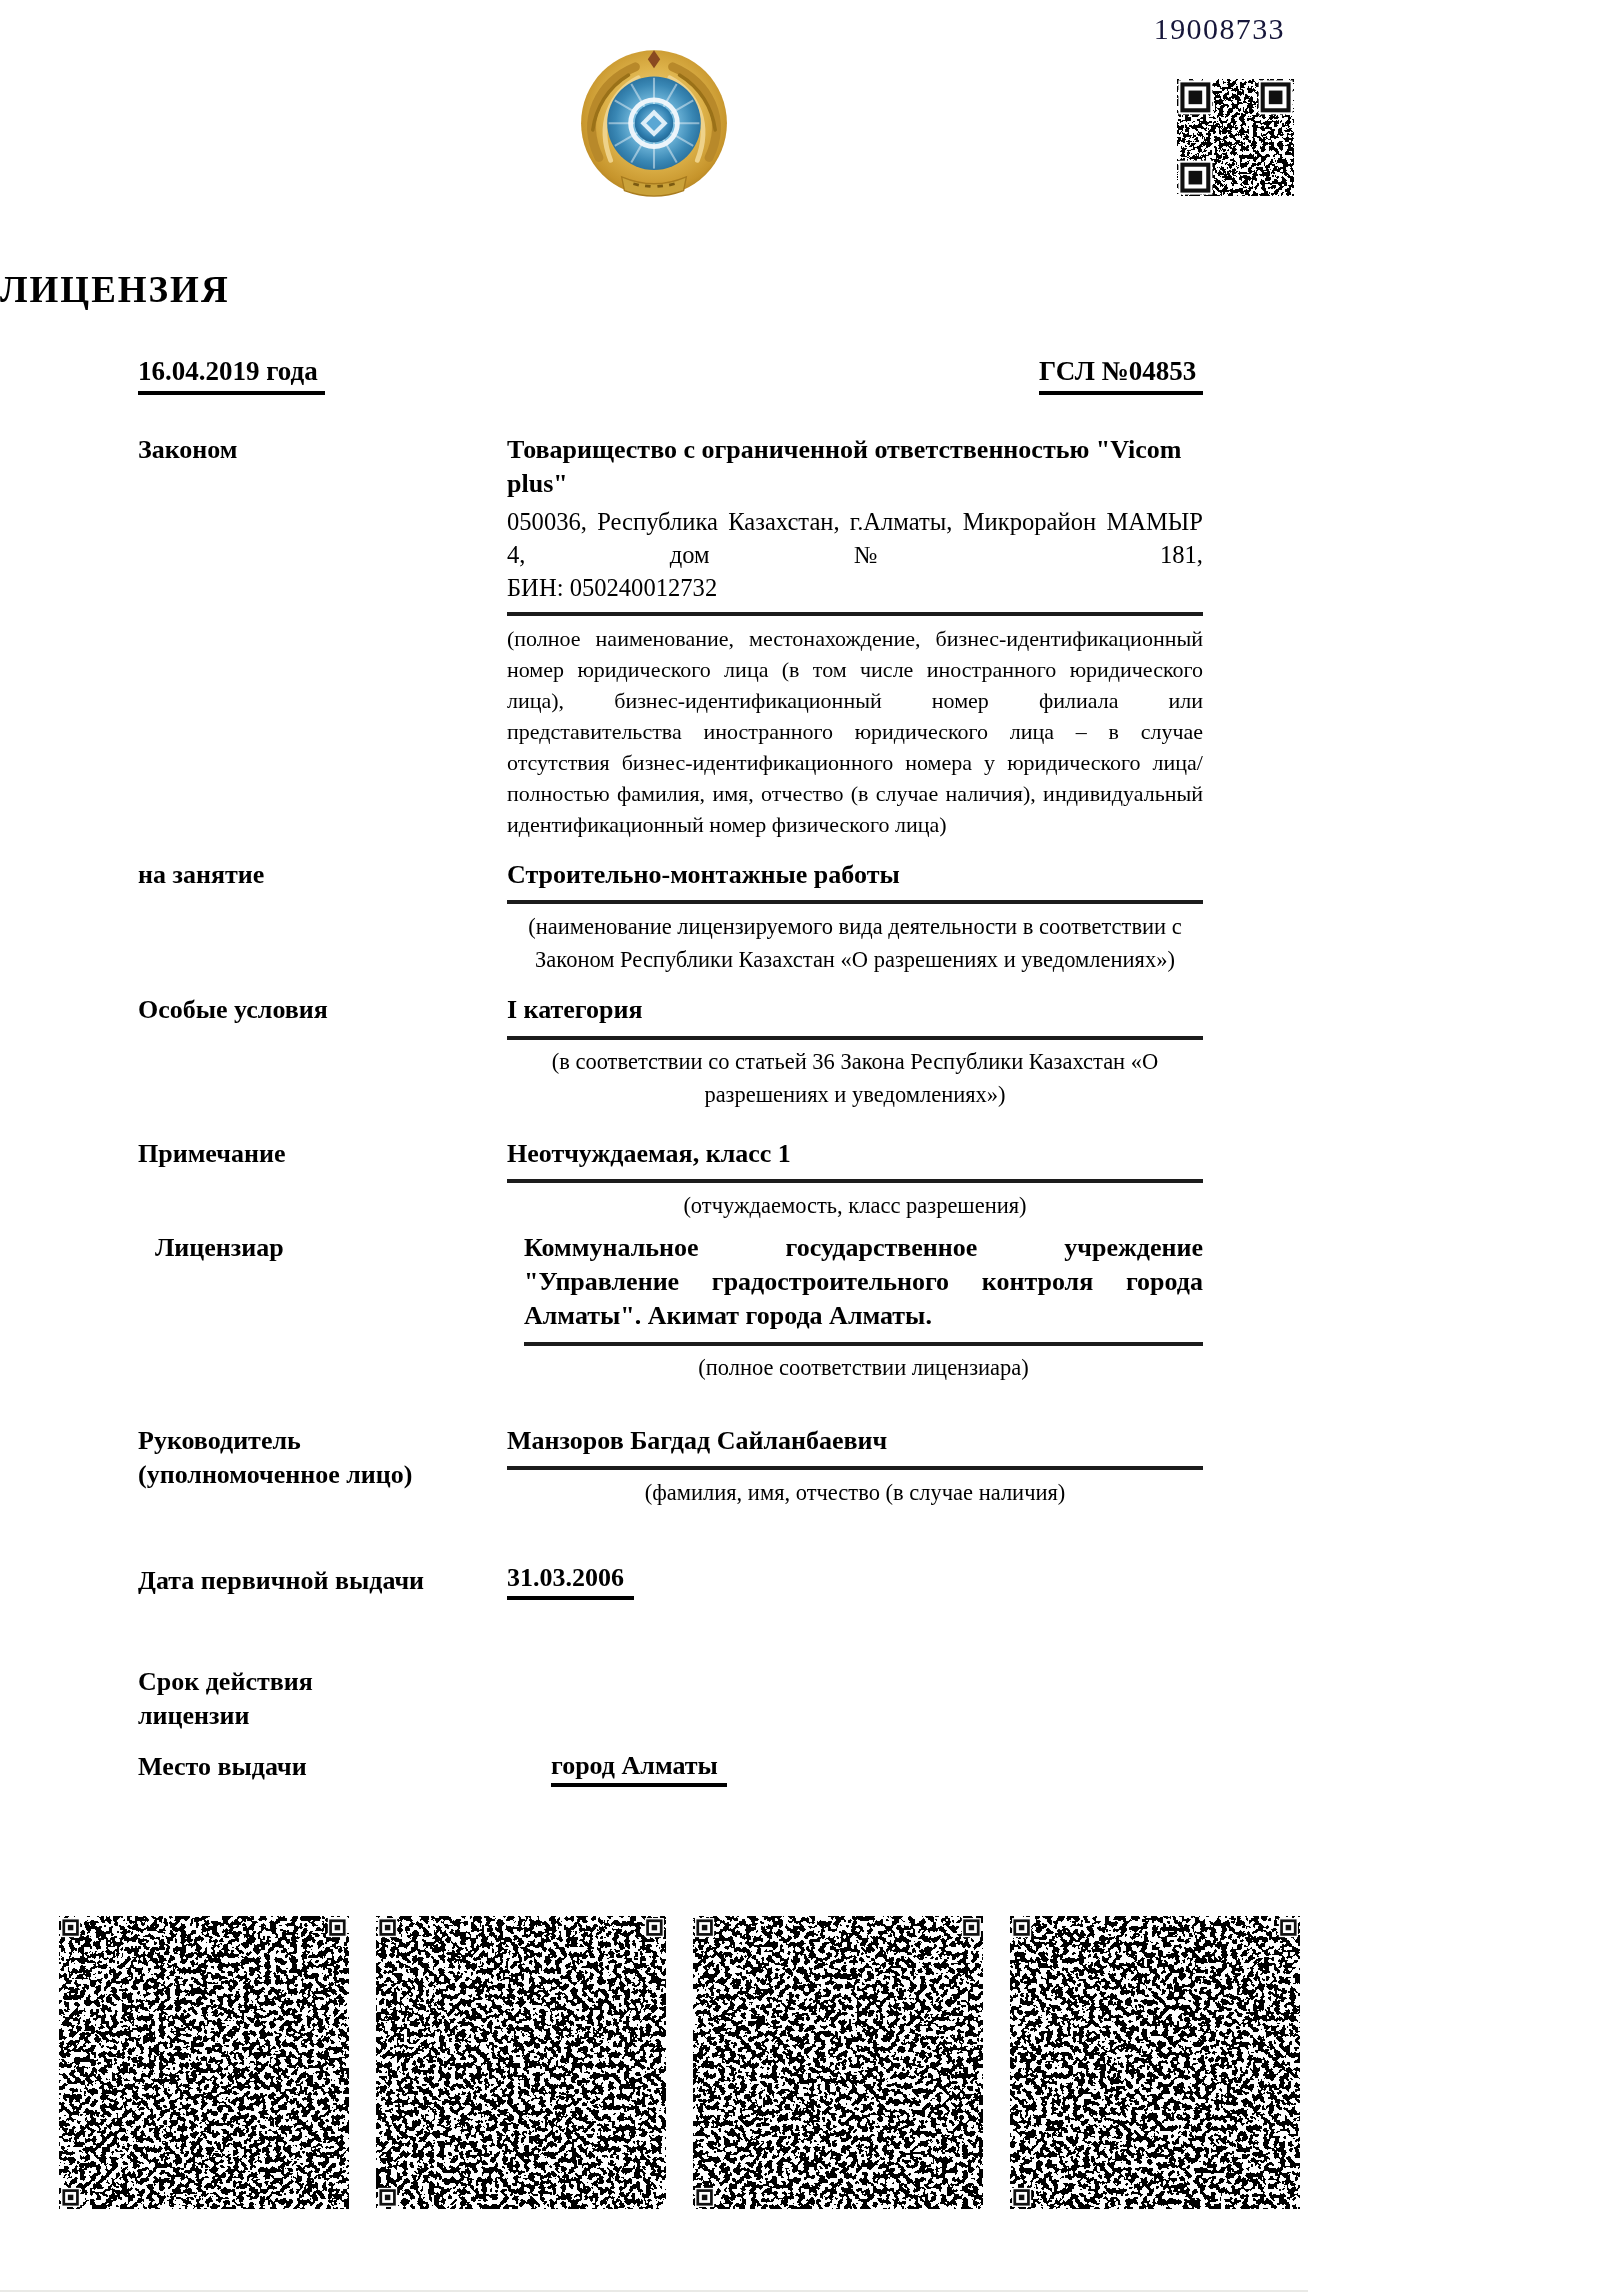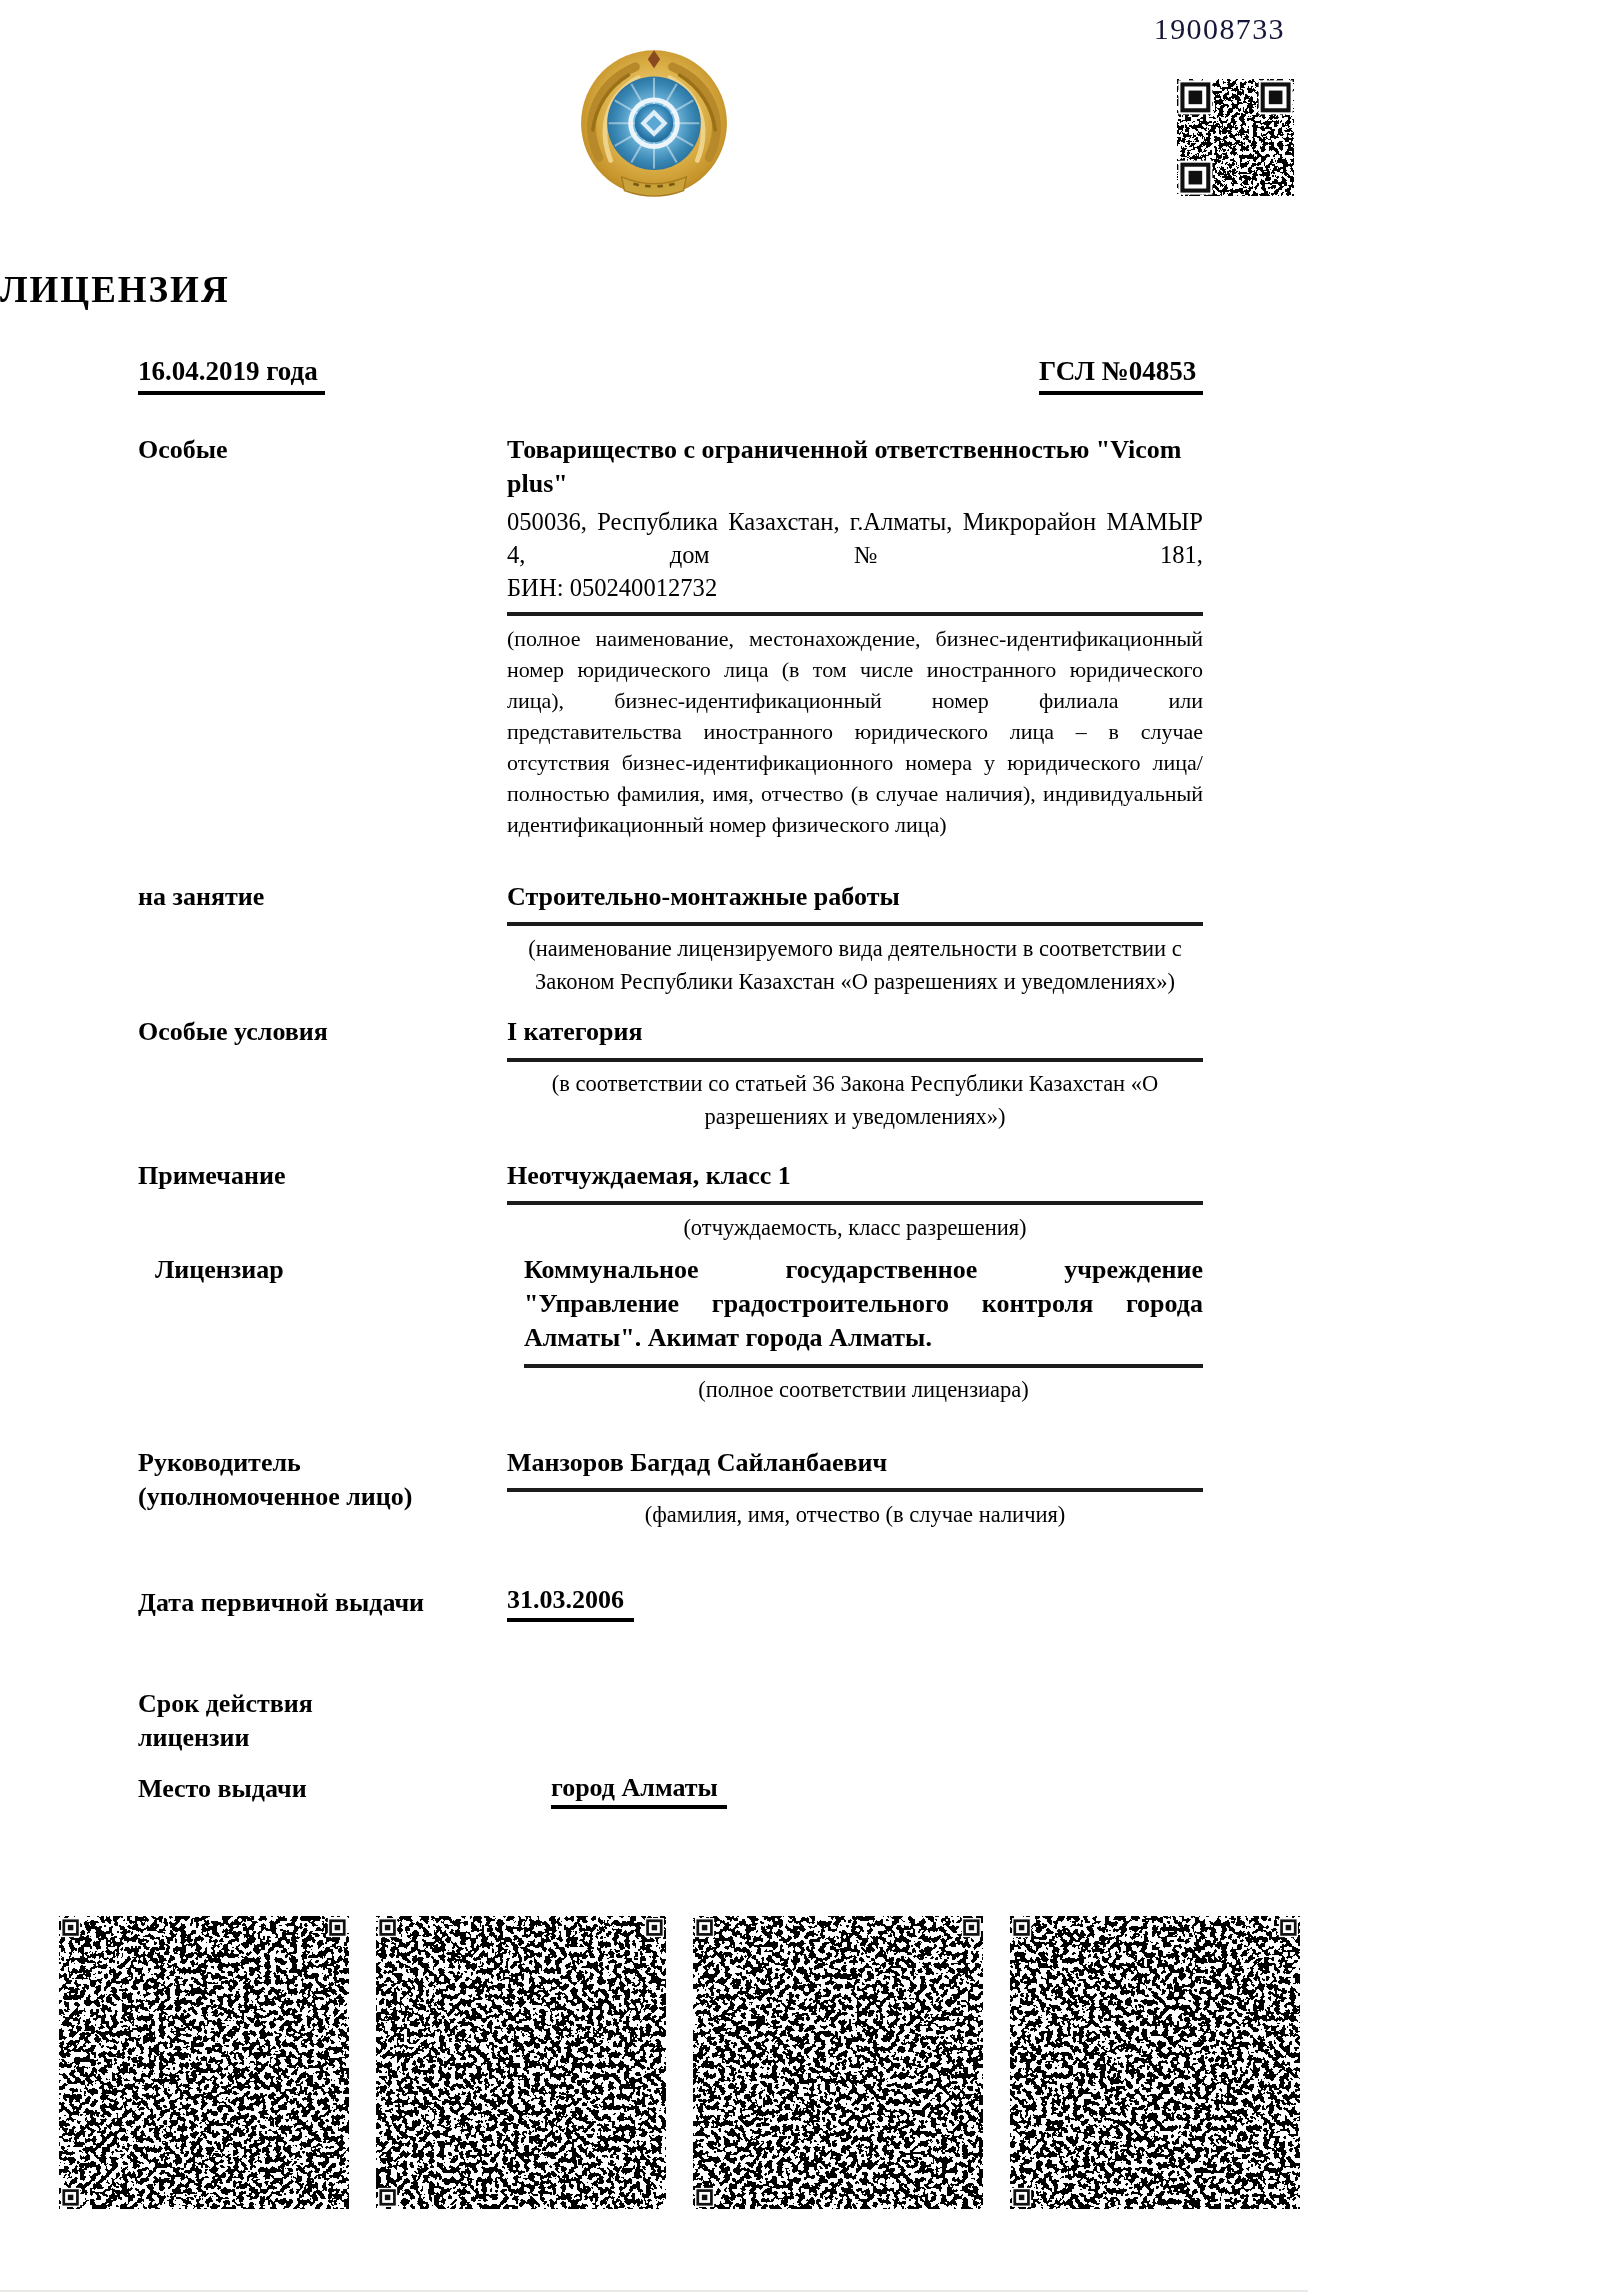--- a/index.html
+++ b/index.html
@@ -220,33 +220,33 @@
   <h1 class="title">ЛИЦЕНЗИЯ</h1>
 
   <div class="content">
 
     <div class="meta-row">
       <span class="u">16.04.2019 года</span>
       <span class="u">ГСЛ №04853</span>
     </div>
 
     <div class="row" style="margin-top:38px;">
-      <div class="lbl">Особые</div>
+      <div class="lbl">Законом</div>
       <div class="val-col">
         <div class="val">Товарищество с ограниченной ответственностью "Vicom plus"</div>
         <div class="addr">
           <div class="j-line">050036, Республика Казахстан, г.Алматы, Микрорайон МАМЫР 4, дом № 181,</div>
           <div>БИН: 050240012732</div>
         </div>
         <div class="rule"></div>
         <div class="fineprint">(полное наименование, местонахождение, бизнес-идентификационный номер юридического лица (в том числе иностранного юридического лица), бизнес-идентификационный номер филиала или представительства иностранного юридического лица – в случае отсутствия бизнес-идентификационного номера у юридического лица/полностью фамилия, имя, отчество (в случае наличия), индивидуальный идентификационный номер физического лица)</div>
       </div>
     </div>
 
-    <div class="row" style="margin-top:40px;">
+    <div class="row" style="margin-top:18px;">
       <div class="lbl">на занятие</div>
       <div class="val-col">
         <div class="val">Строительно-монтажные работы</div>
         <div class="rule"></div>
         <div class="caption mid">(наименование лицензируемого вида деятельности в соответствии с Законом Республики Казахстан «О разрешениях и уведомлениях»)</div>
       </div>
     </div>
 
     <div class="row" style="margin-top:17.7px;">
       <div class="lbl">Особые условия</div>

